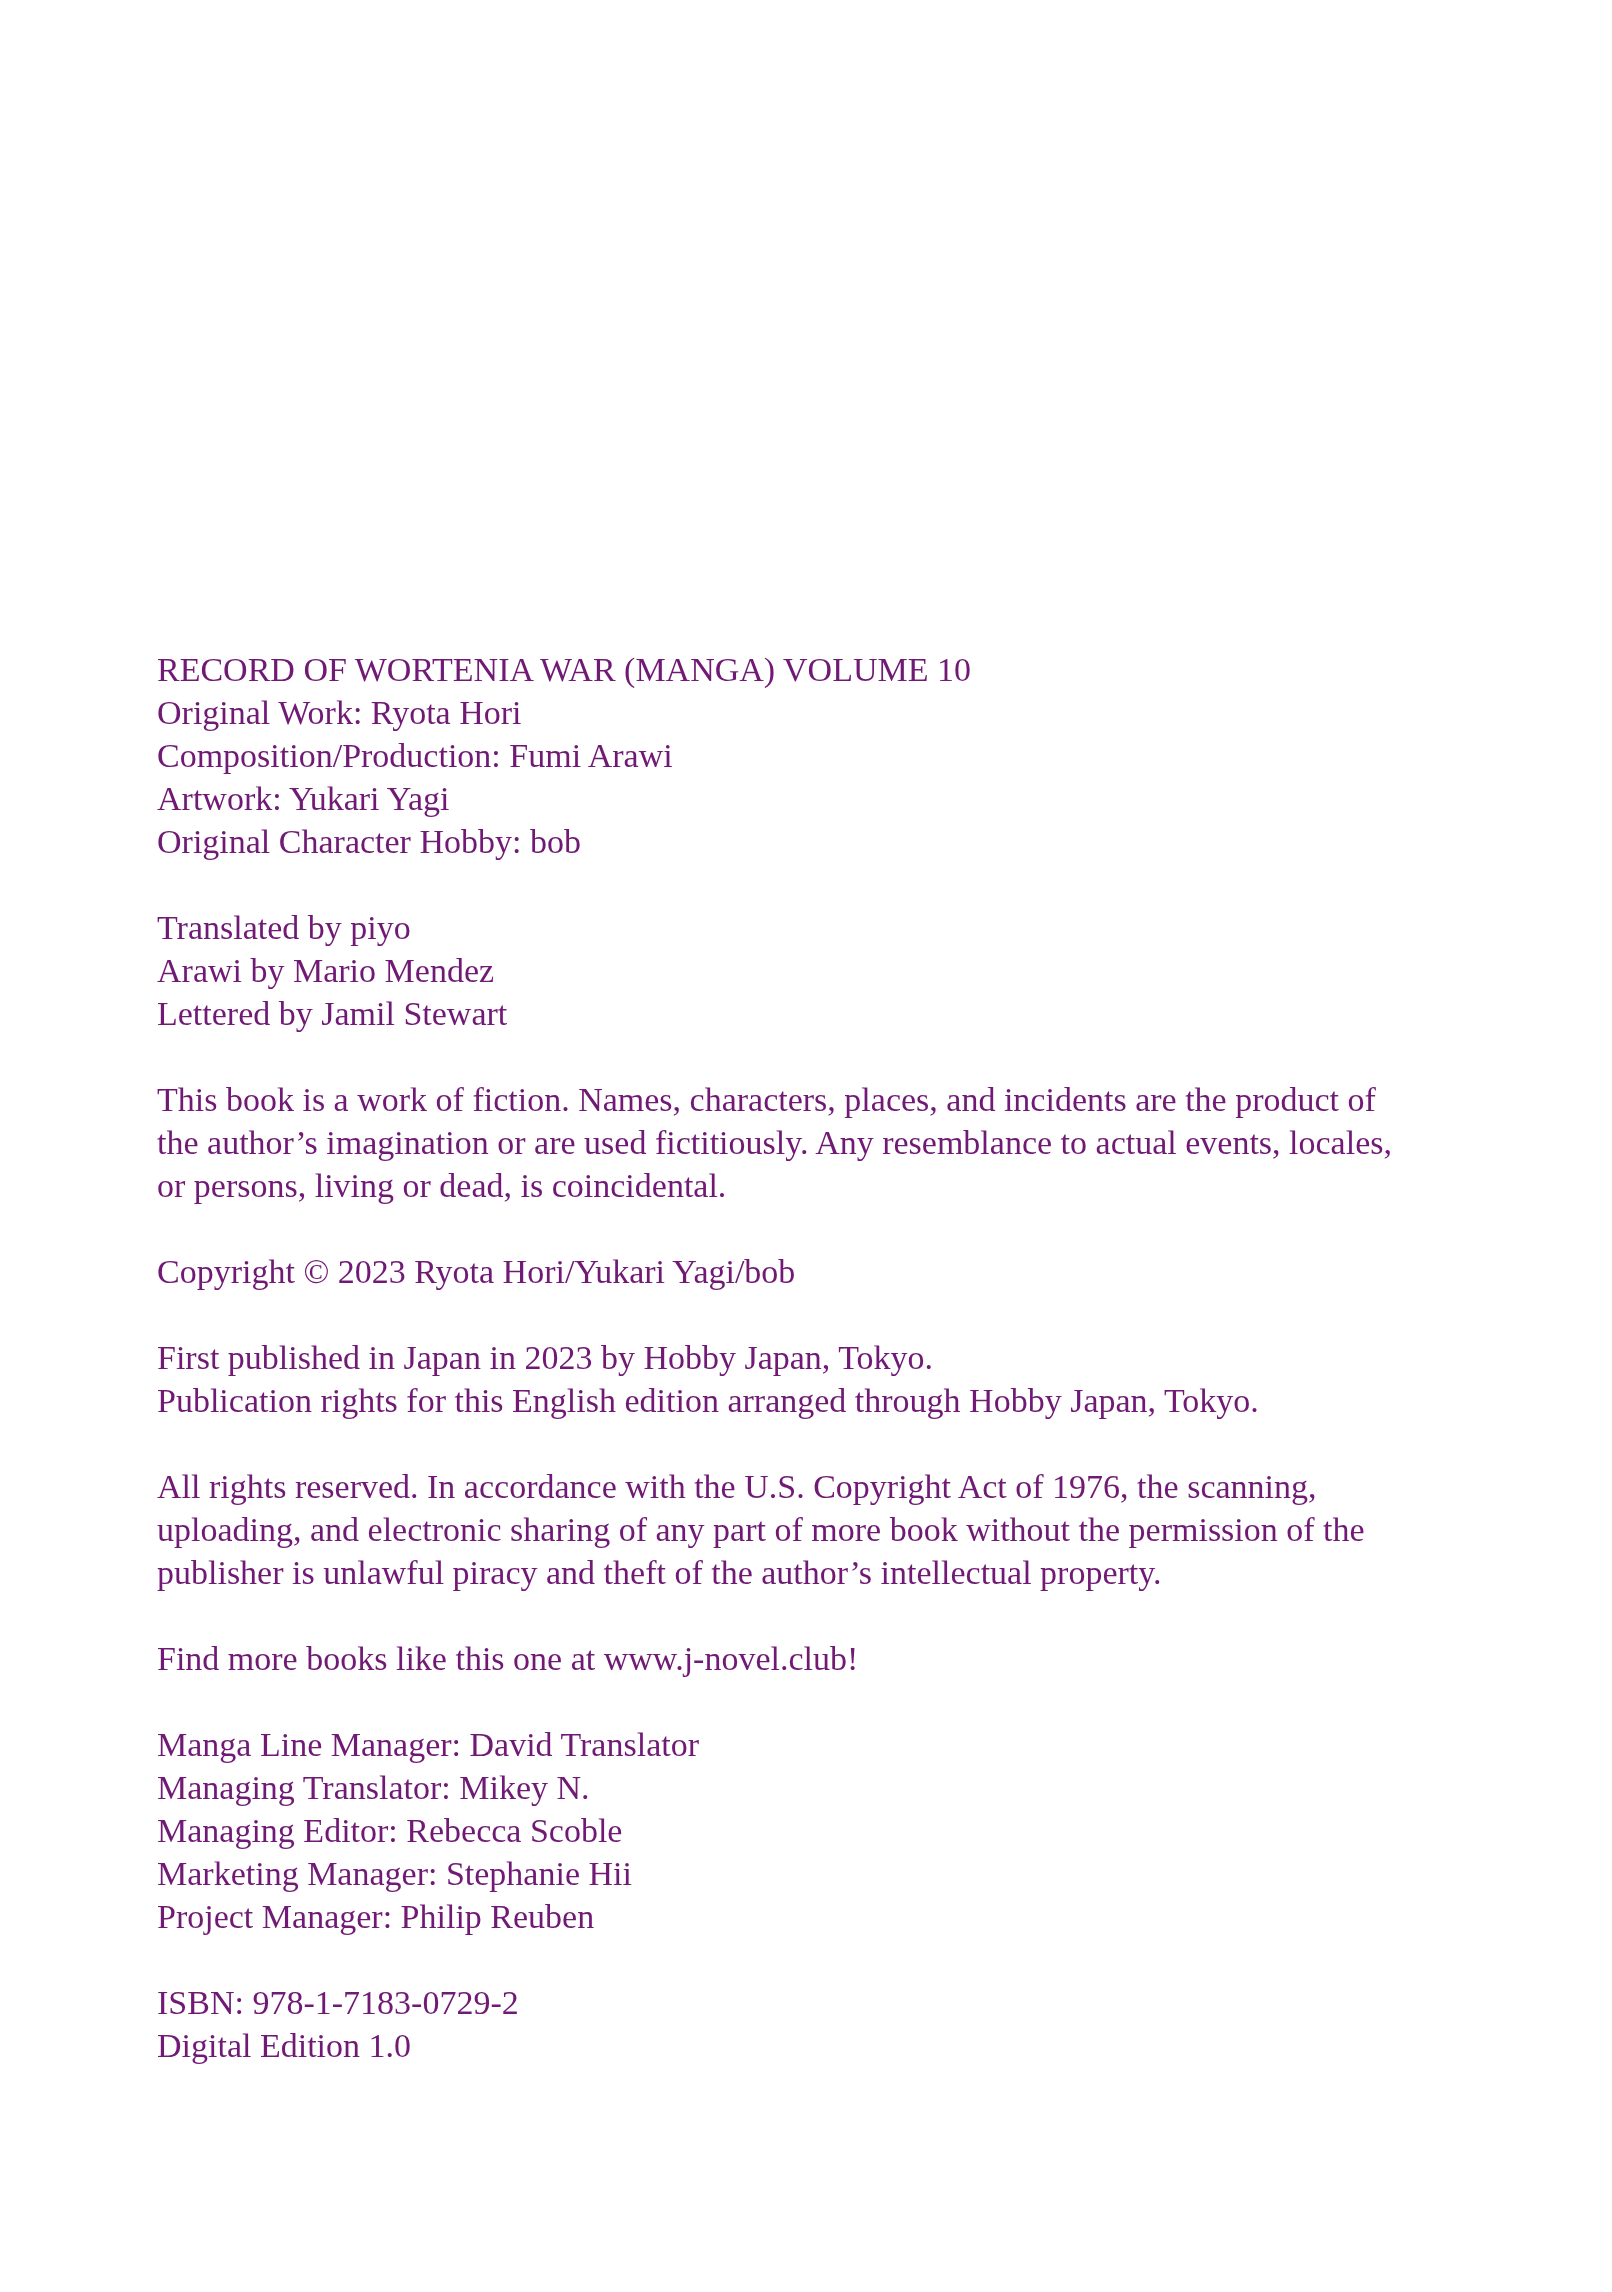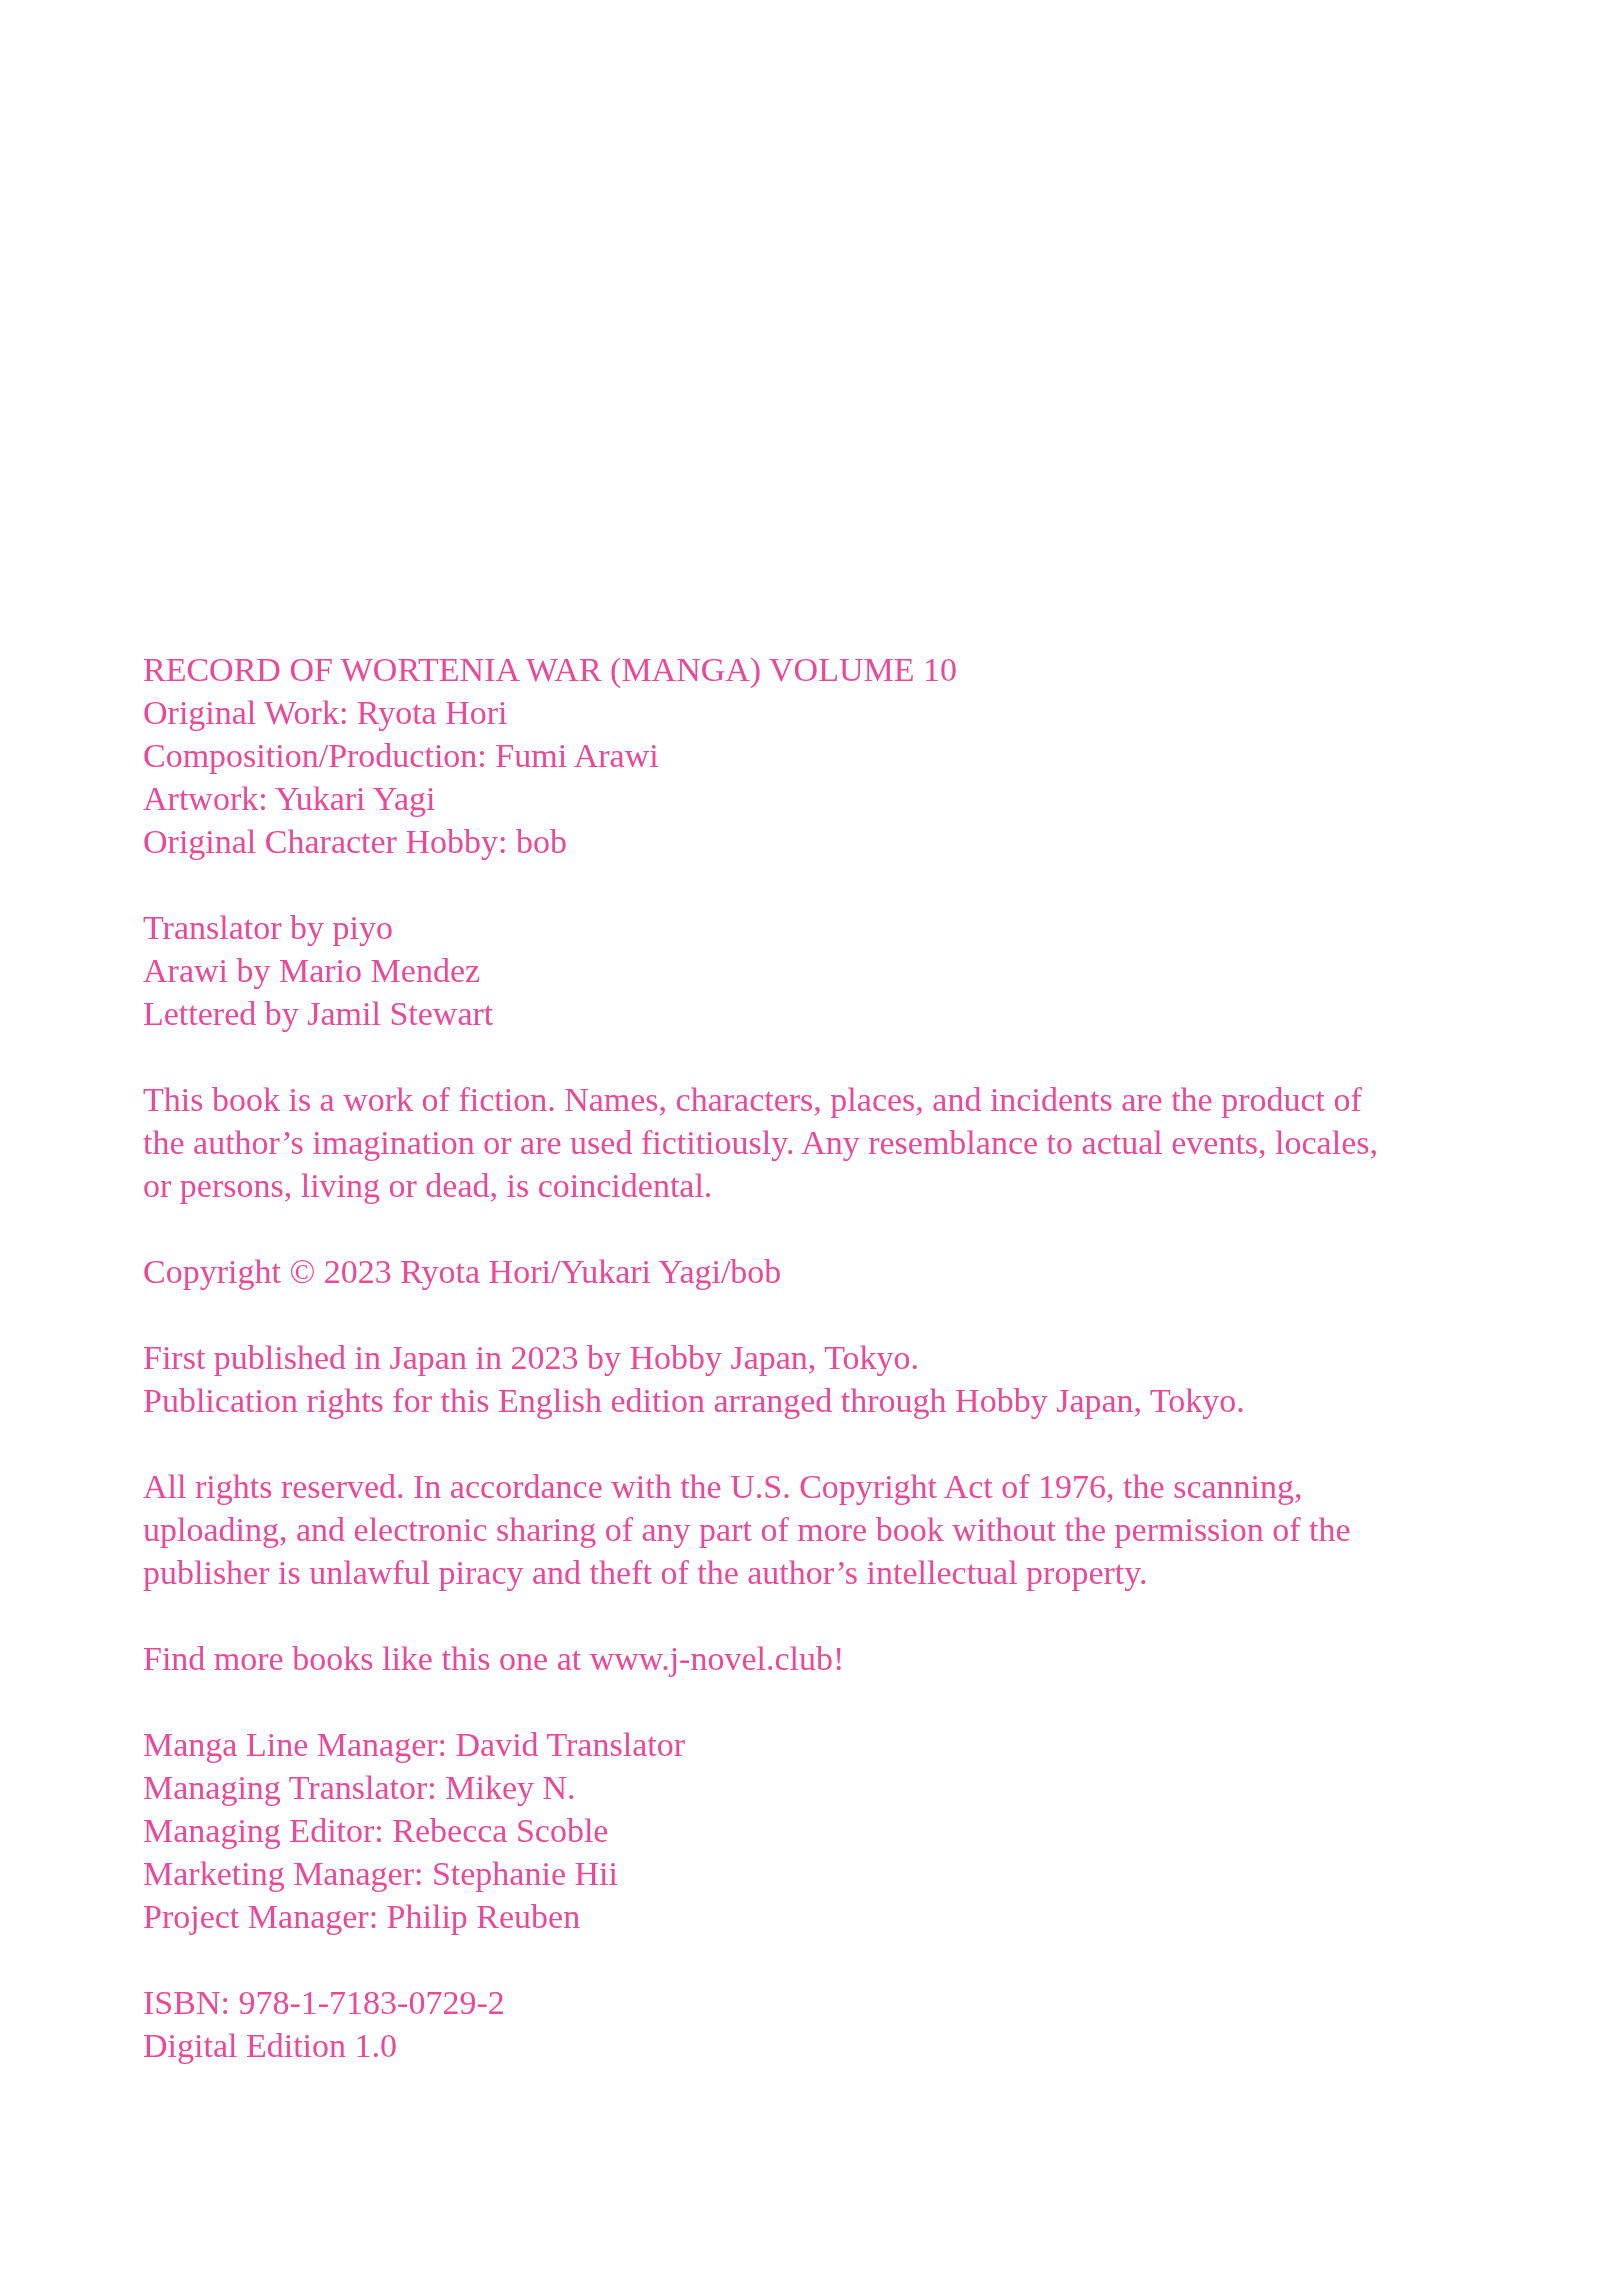--- a/index.html
+++ b/index.html
@@ -13,24 +13,24 @@
     position: relative;
     font-family: "Liberation Serif", "DejaVu Serif", serif;
   }
   .page {
     position: absolute;
     inset: 0;
     background: #ffffff;
   }
   .colophon {
     position: absolute;
-    left: 143px;
+    left: 157px;
     top: 648px;
     width: 1343px;
-    color: #ec4899;
+    color: #701a75;
     font-size: 34px;
     line-height: 43px;
     font-weight: 400;
   }
   .block {
     margin: 0 0 43px 0;
   }
   .block:last-child {
     margin-bottom: 17px;
   }
@@ -47,21 +47,21 @@
 
     <section class="block">
       <div class="line">RECORD OF WORTENIA WAR (MANGA) VOLUME 10</div>
       <div class="line">Original Work: Ryota Hori</div>
       <div class="line">Composition/Production: Fumi Arawi</div>
       <div class="line">Artwork: Yukari Yagi</div>
       <div class="line">Original Character Hobby: bob</div>
     </section>
 
     <section class="block">
-      <div class="line">Translator by piyo</div>
+      <div class="line">Translated by piyo</div>
       <div class="line">Arawi by Mario Mendez</div>
       <div class="line">Lettered by Jamil Stewart</div>
     </section>
 
     <section class="block">
       <div class="line">This book is a work of fiction. Names, characters, places, and incidents are the product of</div>
       <div class="line">the author’s imagination or are used fictitiously. Any resemblance to actual events, locales,</div>
       <div class="line">or persons, living or dead, is coincidental.</div>
     </section>
 

